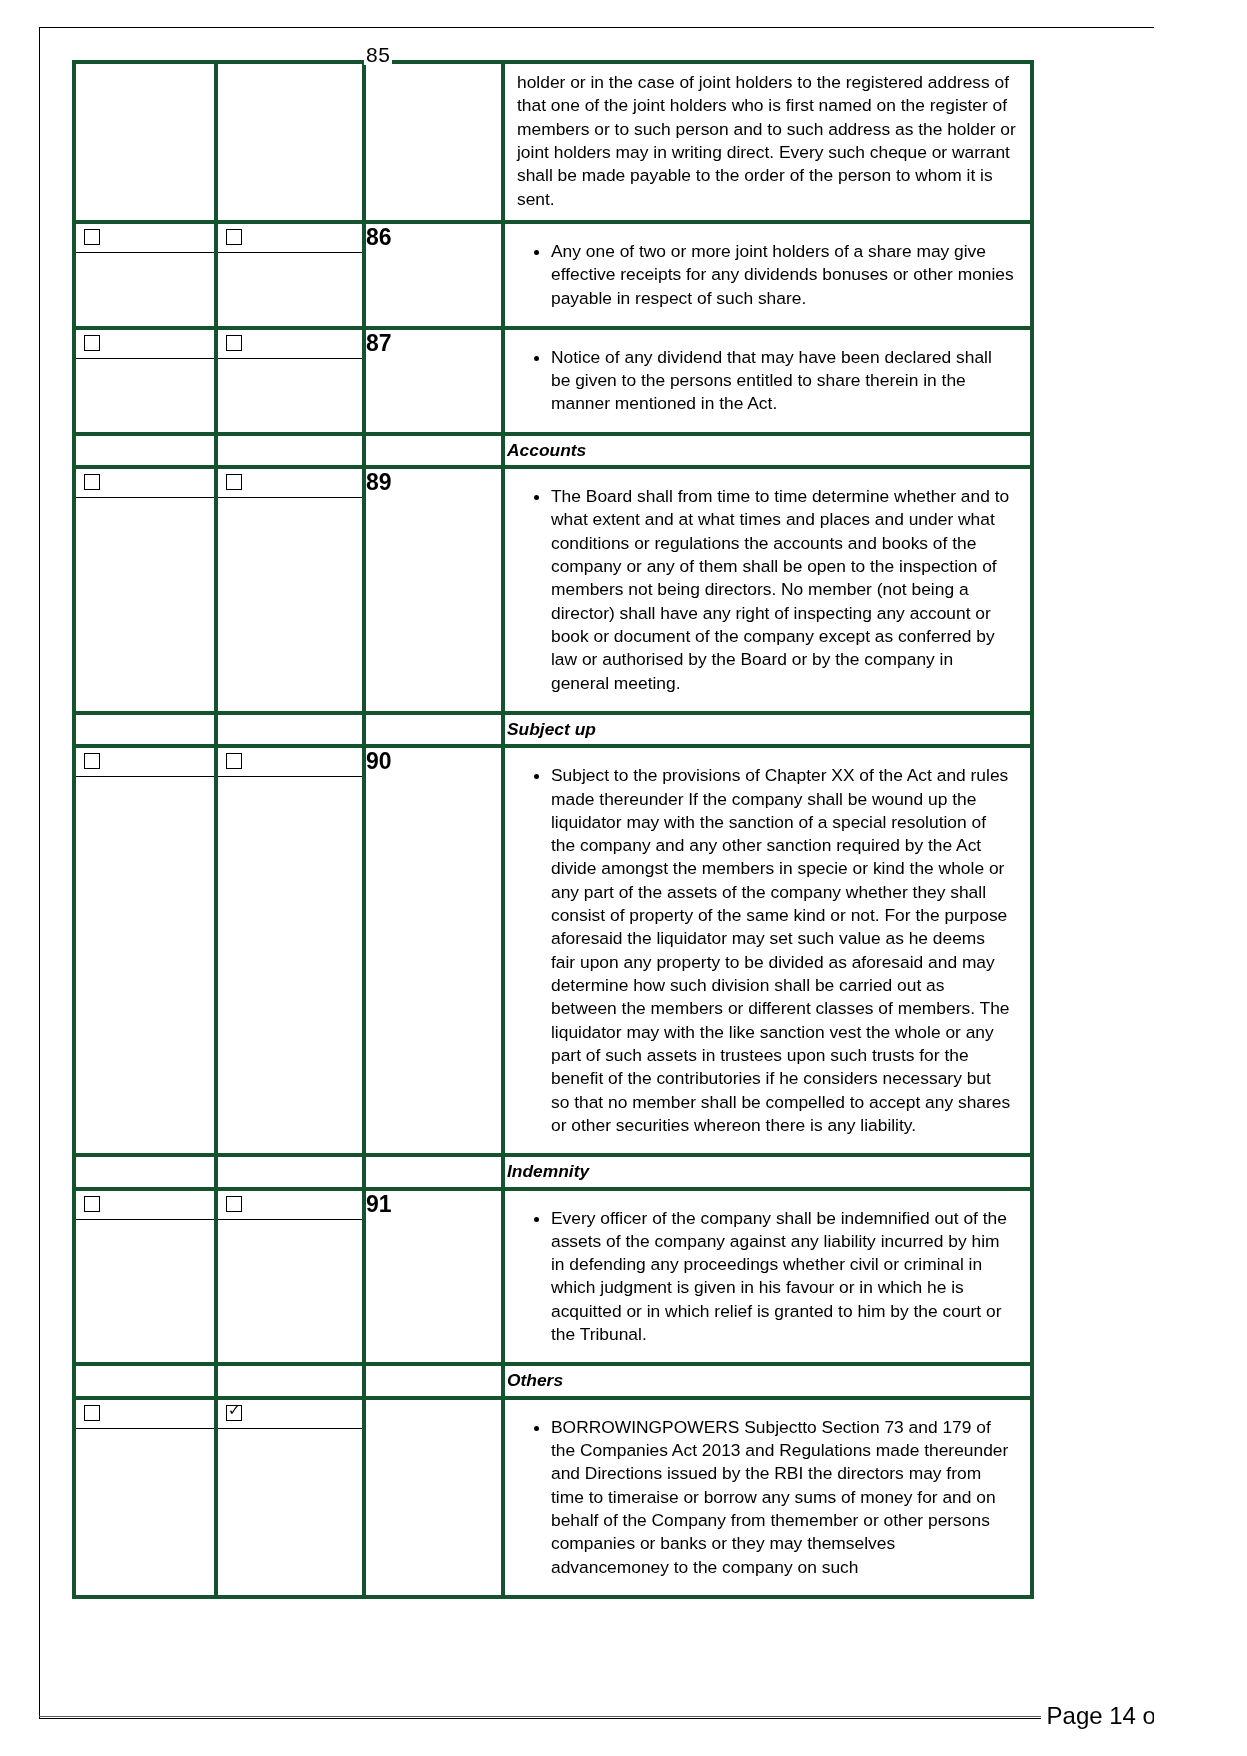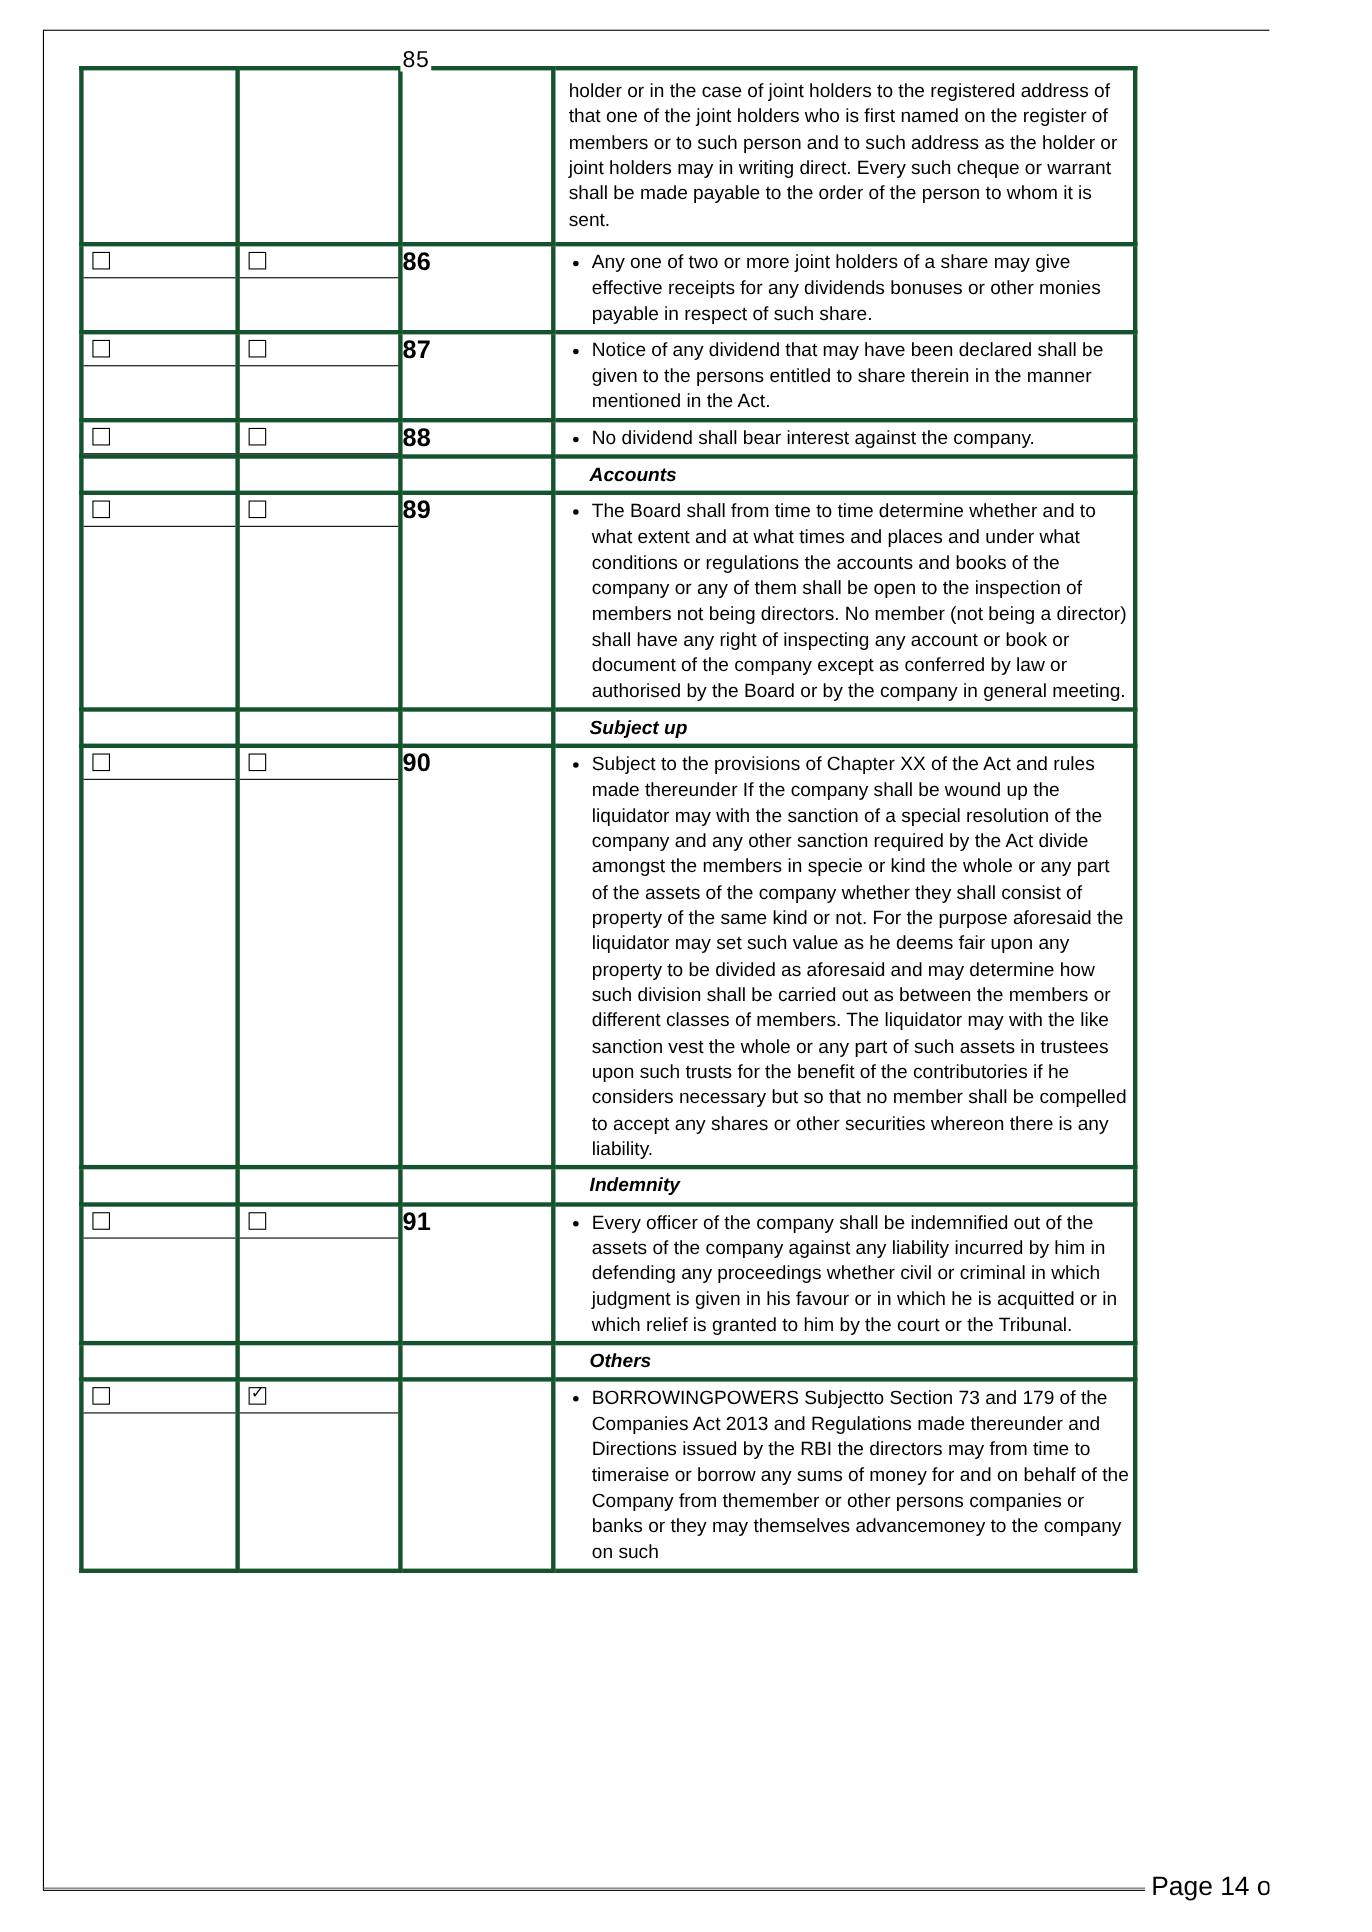--- a/index.html
+++ b/index.html
@@ -109,37 +109,36 @@
   }
   .text-cell.plain {
     padding: 7px 8px 9px 8px;
   }
   ul.bullets {
     margin: 0;
     padding: 0 0 0 30px;
     list-style: disc;
   }
   ul.bullets li {
-    margin: 3px;
+    margin: 16px;
     padding: 0;
     line-height: 1.34;
     text-align: left;
   }
   .cont-para {
     margin: 0;
     padding: 0 0 0 4px;
     line-height: 1.34;
   }
   .section-head {
     font-weight: bold;
     font-style: italic;
     font-size: 17.4px;
     line-height: 1.34;
     padding: 3px 0 3px 2px;
-    margin-left: 29px;
   }
   .sec-row td { height: 27px; }
   .blank-cell { }
 
   
   .footer {
     position: absolute;
     left: 39px;
     right: 39px;
     top: 1716px;
@@ -220,38 +219,20 @@
             </td>
             <td class="num-cell">
               <div class="num-inner">87</div>
             </td>
             <td class="text-cell">
               <ul class="bullets">
                 <li>Notice of any dividend that may have been declared shall be given to the persons entitled to share therein in the manner mentioned in the Act.</li>
               </ul>
             </td>
           </tr>
-          <tr>
-            <td class="chk-cell">
-              <div class="chk-band"><span class="chk"></span></div>
-              <div class="chk-filler"></div>
-            </td>
-            <td class="chk-cell">
-              <div class="chk-band"><span class="chk"></span></div>
-              <div class="chk-filler"></div>
-            </td>
-            <td class="num-cell">
-              <div class="num-inner">88</div>
-            </td>
-            <td class="text-cell">
-              <ul class="bullets">
-                <li>No dividend shall bear interest against the company.</li>
-              </ul>
-            </td>
-          </tr>
           <tr class="sec-row">
             <td class="blank-cell"></td>
             <td class="blank-cell"></td>
             <td class="blank-cell"></td>
             <td>
               <div class="section-head">Accounts</div>
             </td>
           </tr>
           <tr>
             <td class="chk-cell">

